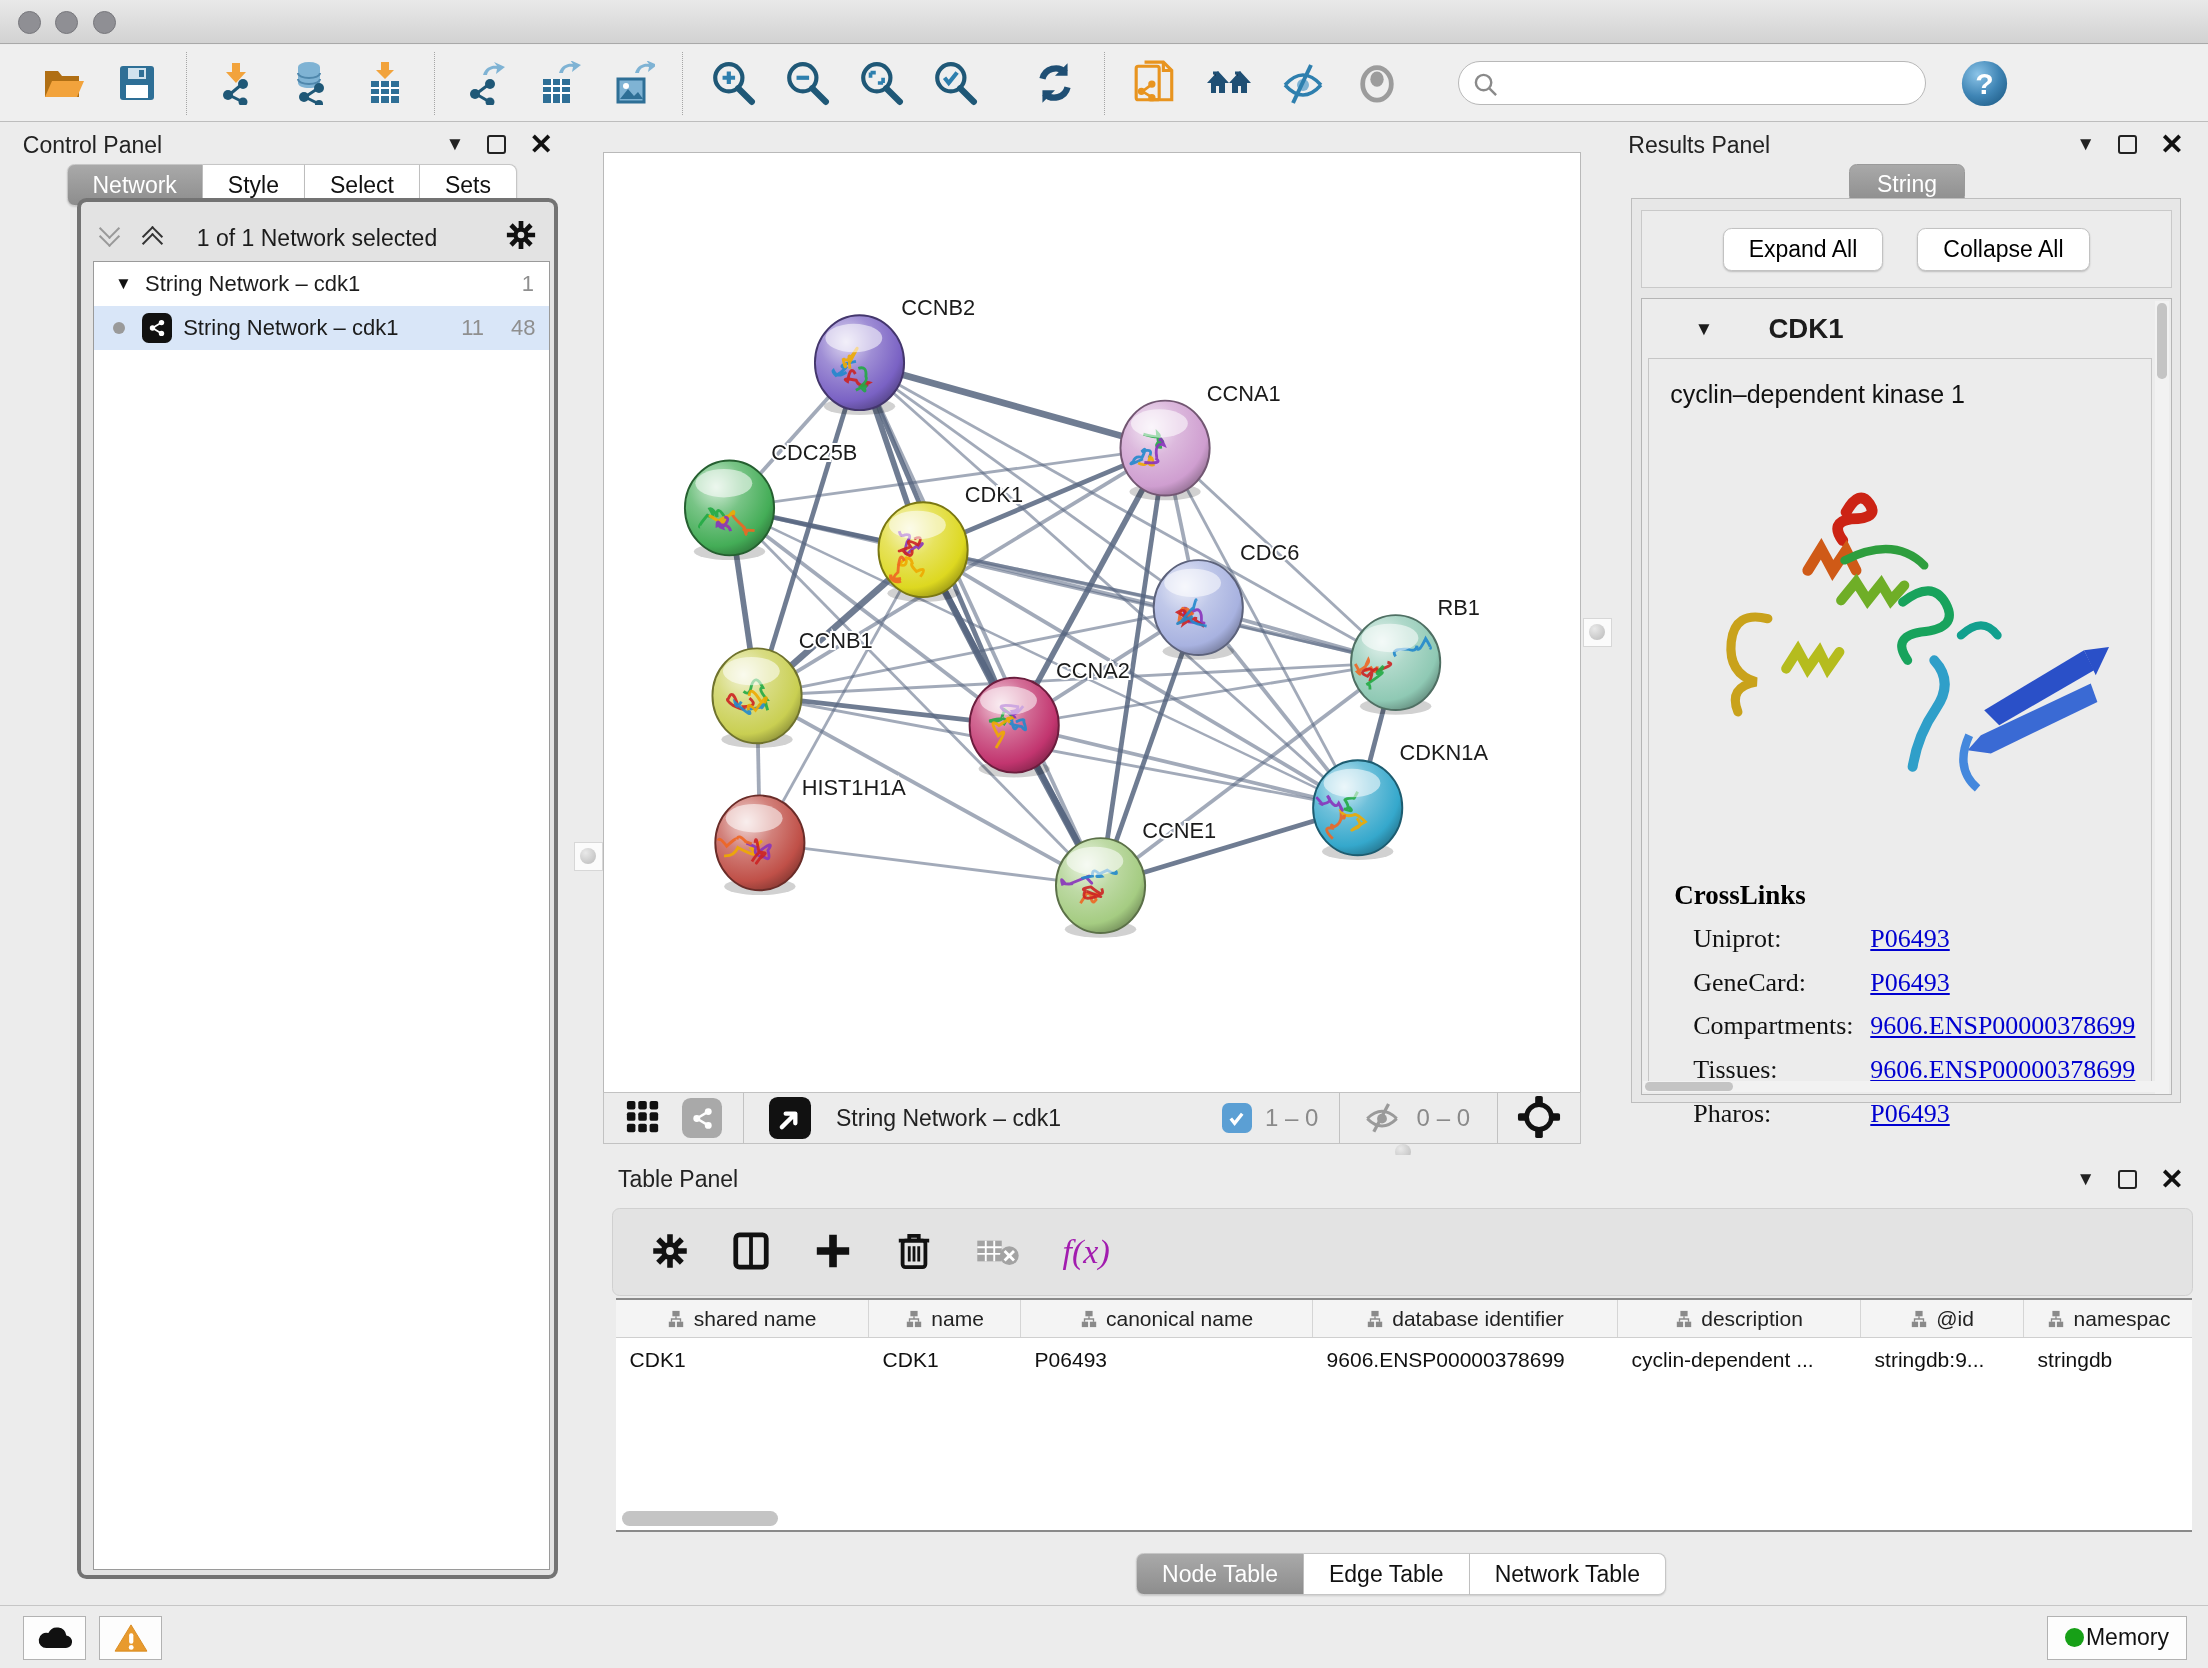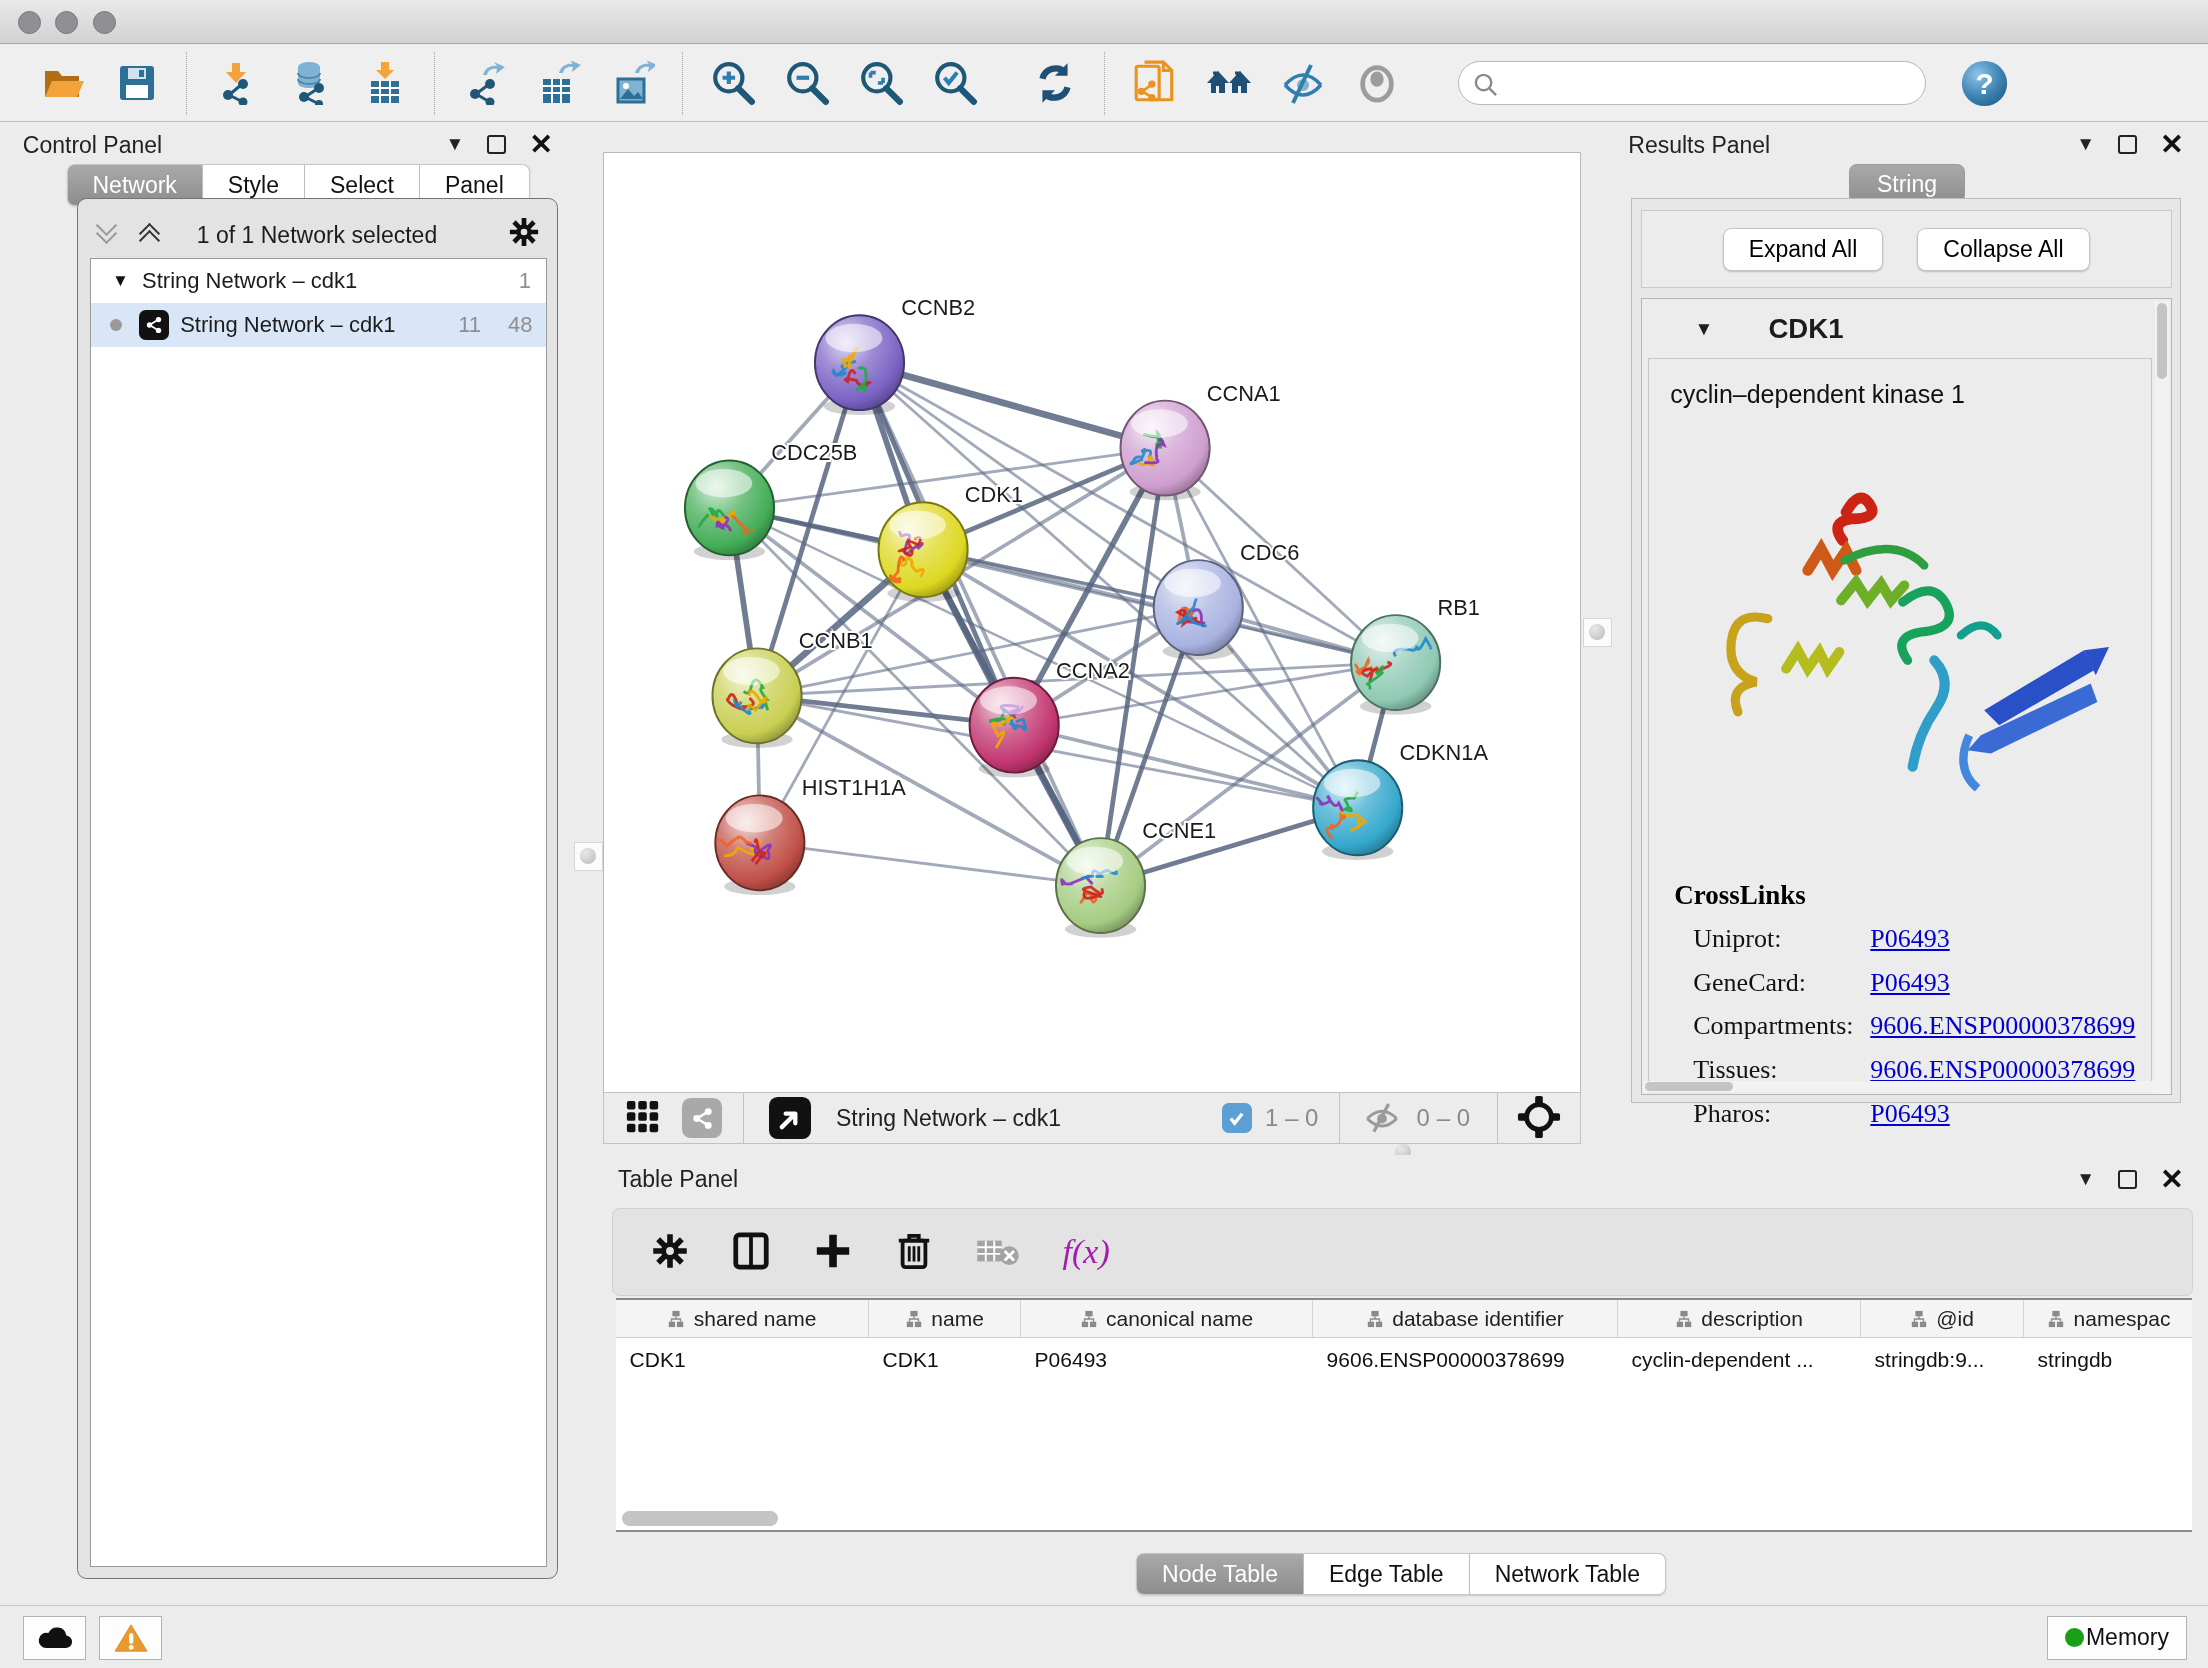--- a/index.html
+++ b/index.html
@@ -39,21 +39,21 @@
   .seg .segbtn:first-child { border-left:1px solid #c6c6c6; border-radius:7.6px 0 0 7.6px; }
   .seg .segbtn:last-child { border-radius:0 7.6px 7.6px 0; }
   .seg .active { background:linear-gradient(#a9a9a9,#8d8d8d); color:#fff; }
 
   
   .control-panel { position:absolute; left:9.5px; top:122px; width:557px; height:1484px; background:#ececec; }
   .cp-header { position:absolute; left:13.3px; top:9.5px; }
   .cp-ctrls { right:13.3px; top:11.4px; }
   .cp-tabs { position:absolute; left:57px; top:42px; }
   .cp-box { position:absolute; left:67px; top:76px; width:481px; height:1381px;
-    background:#e3e3e3; border:1px solid #737373; border-radius:9.5px; }
+    background:#e3e3e3; border:4px solid #737373; border-radius:9.5px; }
   .cp-status { position:absolute; left:0; top:23px; width:100%; text-align:center; font-size:23px; color:#1c1c1c; }
   .chev { position:absolute; top:27px; display:flex; gap:13.3px; left:21px; }
   .chevcol { display:flex; flex-direction:column; gap:-3.8px; }
   .chv { width:15px; height:15px; border-left:2.9px solid #999; border-bottom:2.9px solid #999; }
   .chv.up { transform:rotate(135deg); border-color:#333; }
   .chv.dn { transform:rotate(-45deg); margin-top:-7.6px; }
   .gearpos { position:absolute; right:17px; top:17px; }
   .list-box { position:absolute; left:12.4px; top:59px; width:457px; height:1309px;
     background:#fff; border:1px solid #9a9a9a; }
   .tree-row { position:relative; height:44px; display:flex; align-items:center; font-size:22px; }
@@ -322,21 +322,21 @@
   <div class="cp-header panel-title">Control Panel</div>
   <div class="panel-ctrls cp-ctrls">
     <span class="caret">▼</span>
     <span class="floatbox"></span>
     <span class="closex">✕</span>
   </div>
   <div class="seg cp-tabs">
     <button class="segbtn active">Network</button>
     <button class="segbtn">Style</button>
     <button class="segbtn">Select</button>
-    <button class="segbtn">Panel</button>
+    <button class="segbtn">Sets</button>
   </div>
   <div class="cp-box">
     <div class="chev">
       <span class="chevcol">
           <i class="chv dn"></i>
           <i class="chv dn"></i>
         </span>
       <span class="chevcol" style="margin-left:15px">
           <i class="chv up"></i>
           <i class="chv up" style="margin-top:-7.6px"></i>

